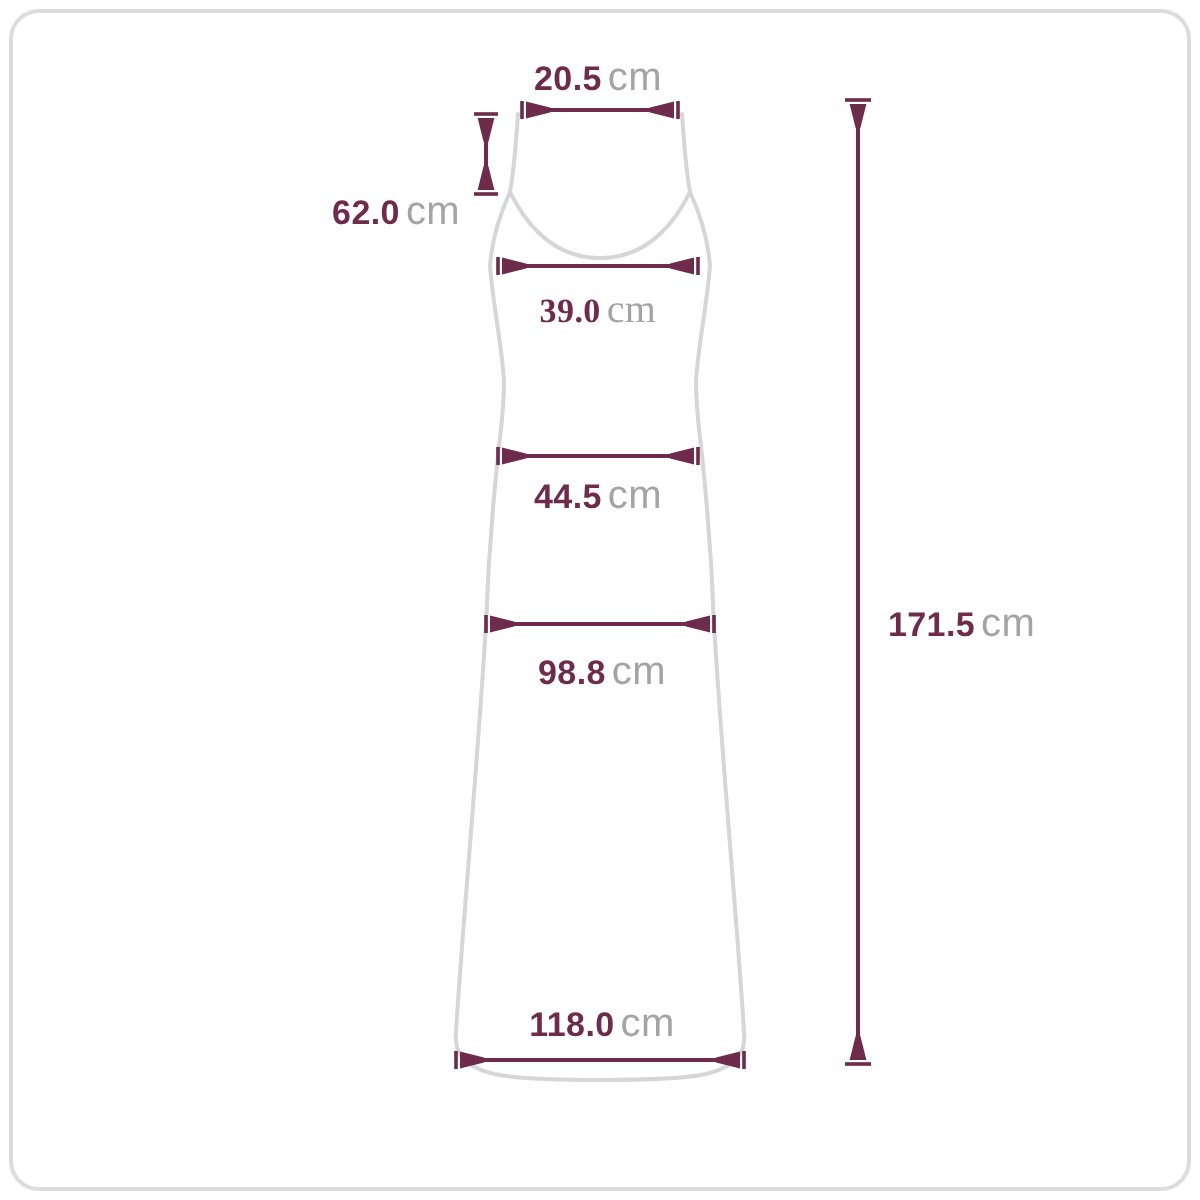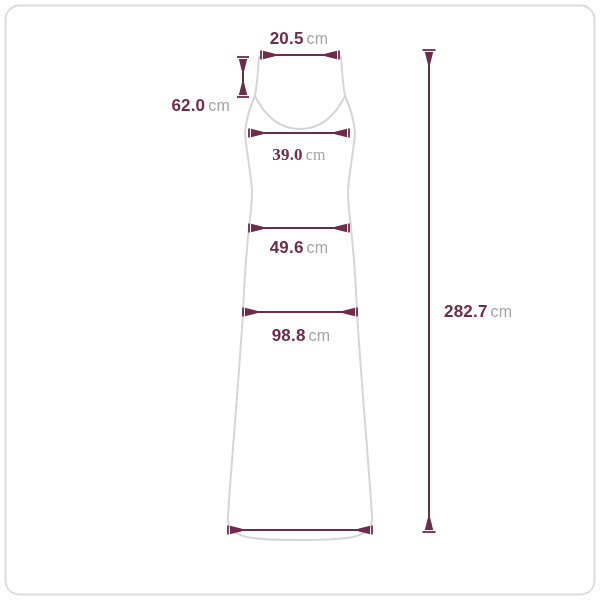--- a/index.html
+++ b/index.html
@@ -17,21 +17,21 @@
   .m-label{
     position:absolute;
     white-space:nowrap;
     font-size:17px;font-weight:600;
     line-height:22px;
     color:var(--measure,#6E2B4C);
     letter-spacing:.2px;
   }
   .m-label .unit{
     font-weight:400;
-    font-size:16px;
+    font-size:20px;
     color:var(--unit,#A4A4A4);
     margin-left:3px;
   }
   .centered{transform:translateX(-50%);}
 </style>
 </head>
 <body>
 
 <div class="stage">
 
@@ -127,25 +127,28 @@
 
   <div class="m-label" style="right:370px;top:67px;margin-top:28px;">
     <span>62.0</span><span class="unit">cm</span>
   </div>
 
   <div class="m-label centered" style="left:299px;top:144px;font-family:Liberation Serif, serif;">
     <span>39.0</span><span class="unit">cm</span>
   </div>
 
   <div class="m-label centered" style="left:299px;top:237px;">
-    <span>49.6</span><span class="unit">cm</span>
+    <span>44.5</span><span class="unit">cm</span>
   </div>
 
   <div class="m-label centered" style="left:301px;top:325px;">
     <span>98.8</span><span class="unit">cm</span>
   </div>
 
+  <div class="m-label centered" style="left:301px;top:501px;">
+    <span>118.0</span><span class="unit">cm</span>
+  </div>
 
   <div class="m-label" style="left:444px;top:301px;">
-    <span>282.7</span><span class="unit">cm</span>
+    <span>171.5</span><span class="unit">cm</span>
   </div>
 
 </div>
 
 </body></html>

